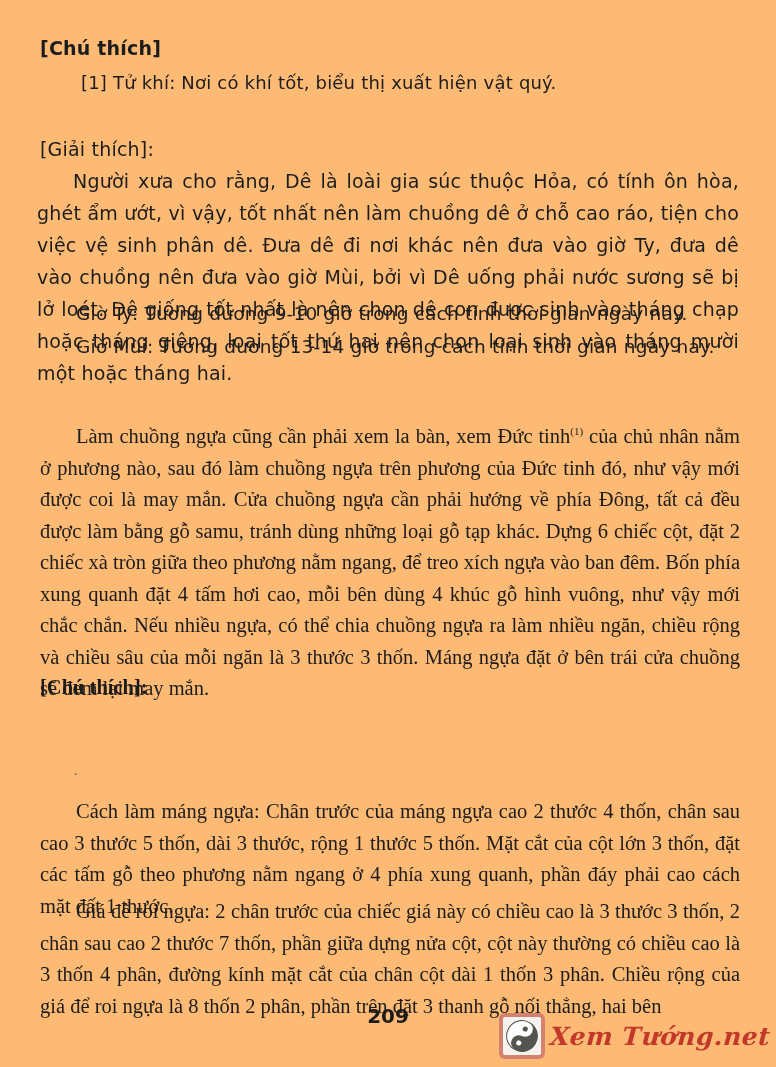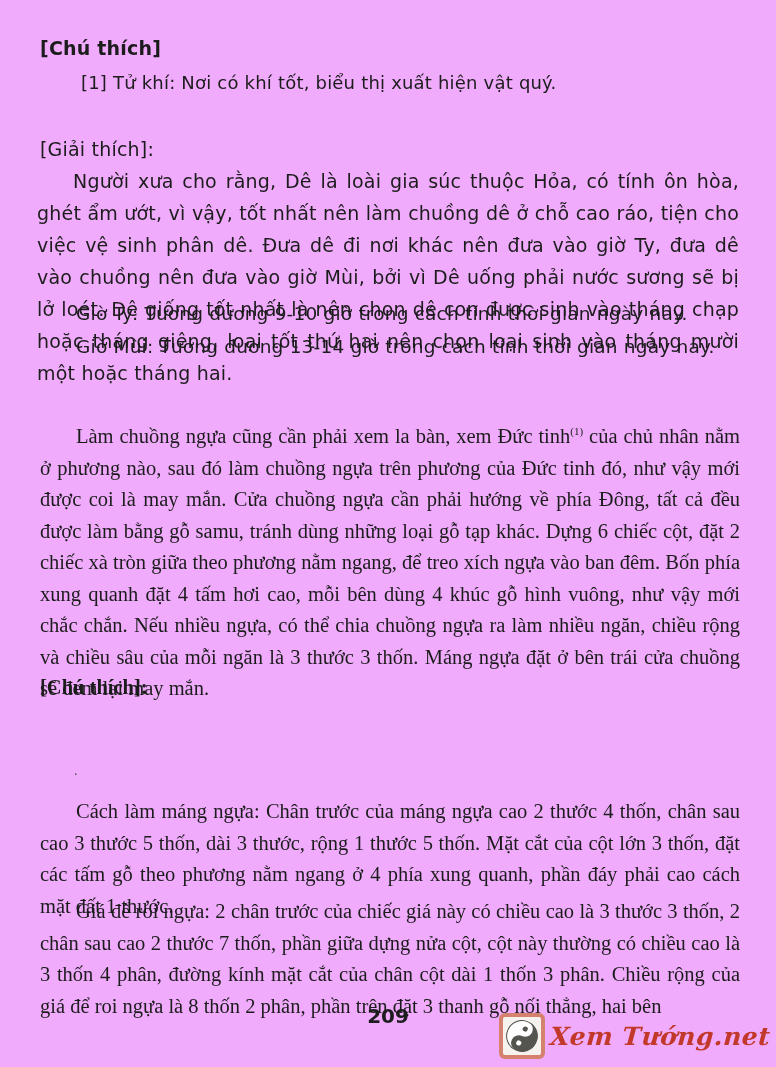--- a/index.html
+++ b/index.html
@@ -5,21 +5,21 @@
   html, body {
     margin: 0;
     padding: 0;
     background: #e8e8e6;
   }
   .page {
     position: relative;
     width: 776px;
     height: 1067px;
     margin: 0 auto;
-    background: #f0abfc;
+    background: #fdba74;
     overflow: hidden;
     color: #1c1c1c;
   }
   
   .fontA {
     font-family: "DejaVu Sans", sans-serif;
     letter-spacing: 0.2px;
   }
   
   .fontB {

